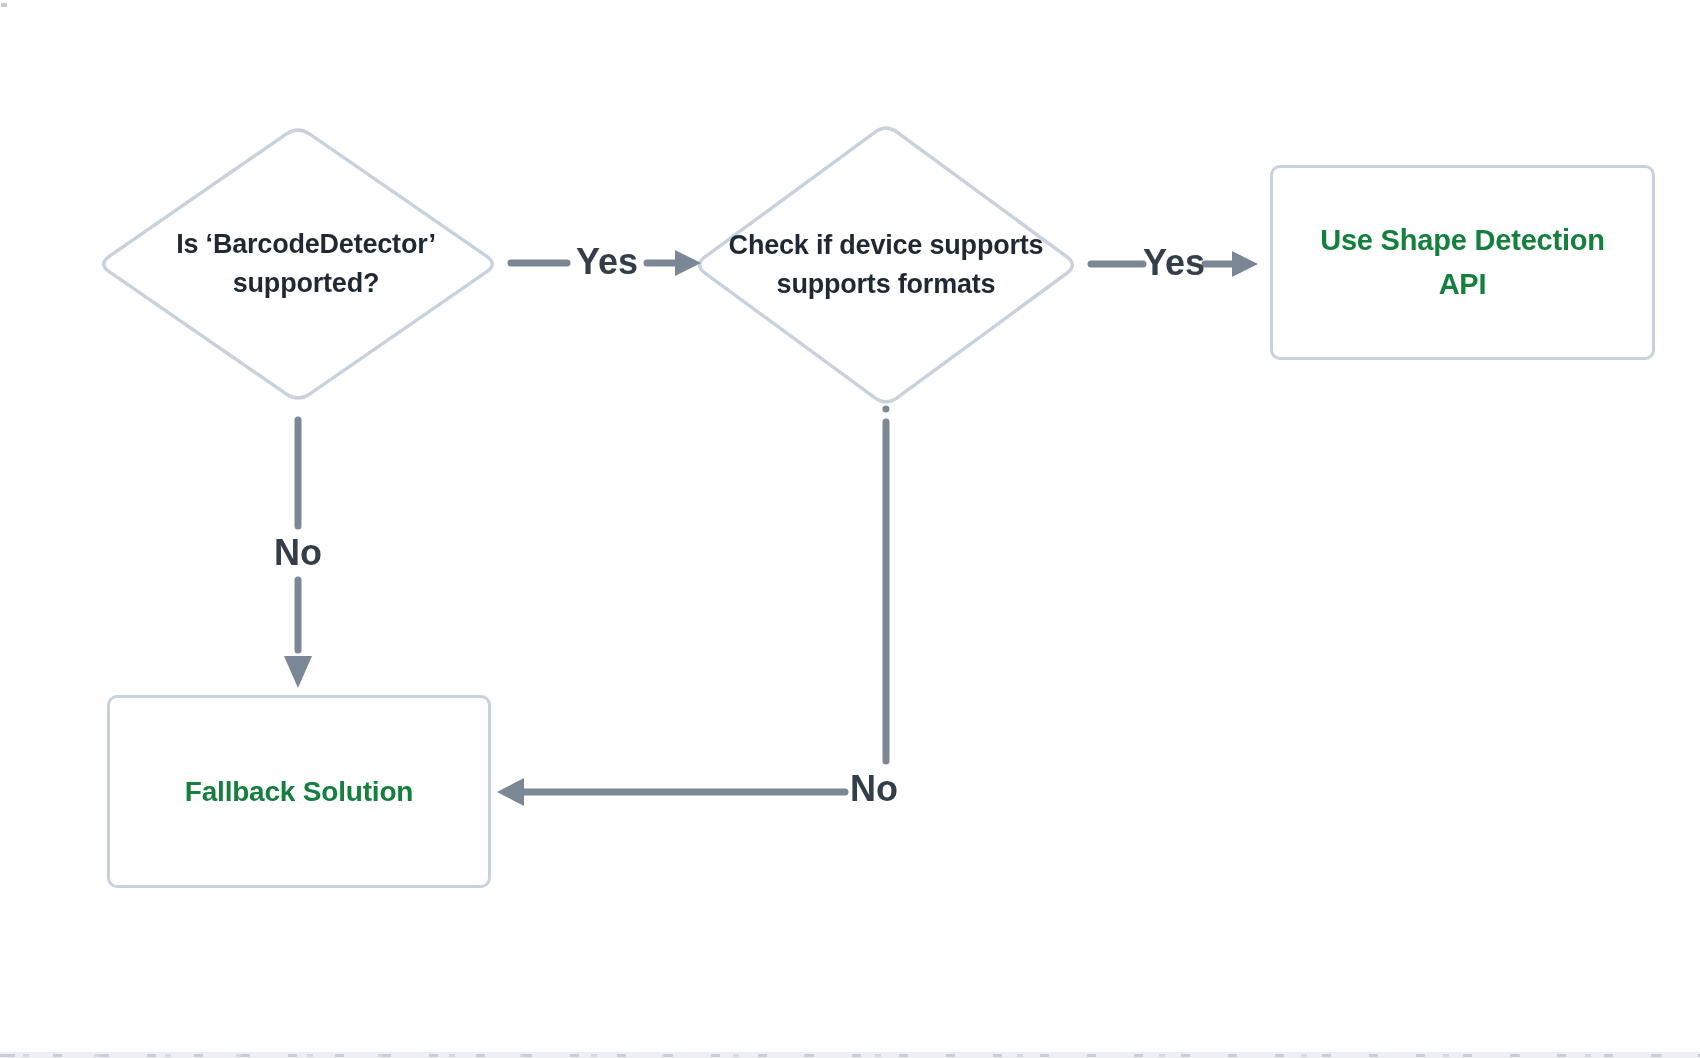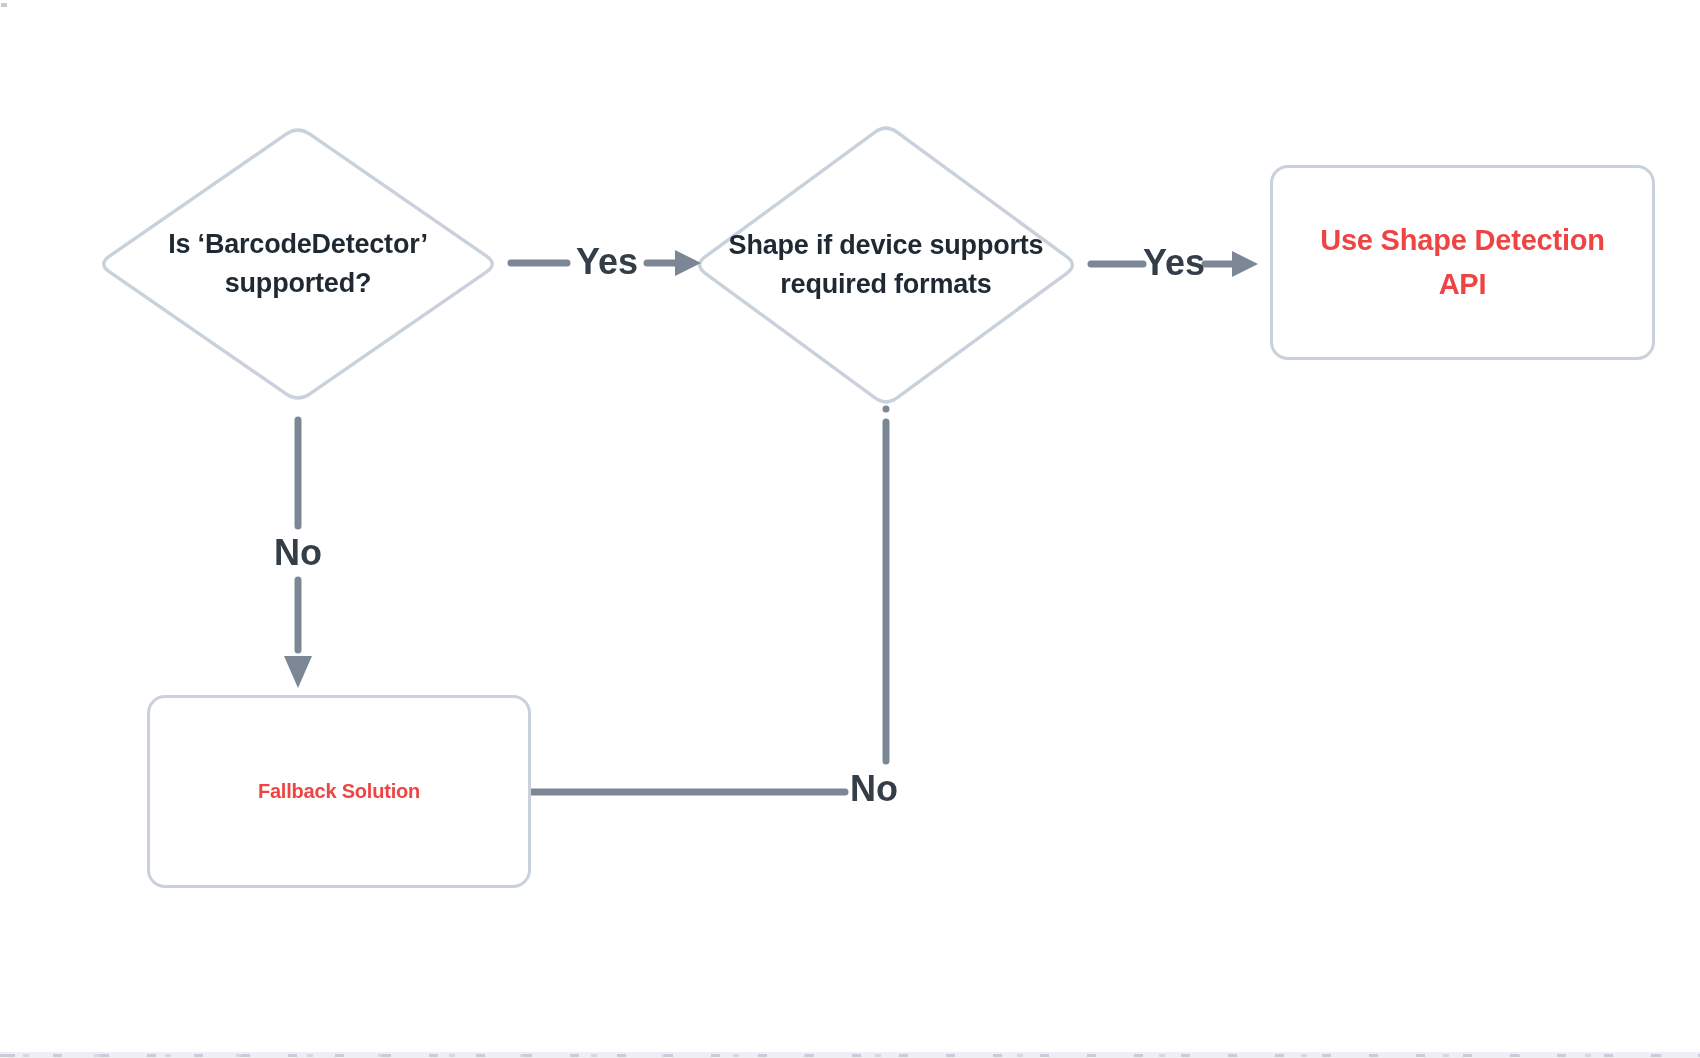--- a/index.html
+++ b/index.html
@@ -31,35 +31,35 @@
     font-size: 27px;
     font-weight: 600;
     line-height: 1.45;
     letter-spacing: -0.2px;
   }
   .rect-node {
     position: absolute;
     box-sizing: border-box;
     background: #ffffff;
     border: 3px solid #c9d2dc;
-    border-radius: 18px;
+    border-radius: 10px;
     display: flex;
     align-items: center;
     justify-content: center;
     text-align: center;
-    color: #ef4444;
+    color: #15803d;
     font-weight: 600;
     letter-spacing: -0.2px;
   }
   .rect-node .inner {
     display: inline-block;
   }
   #node-use-shape-detection { font-size: 29px; line-height: 1.5; }
   #node-use-shape-detection .inner { width: 300px; }
-  #node-fallback { font-size: 20px; margin-left: 40px; }
+  #node-fallback { font-size: 28px; }
   
   .edge-label {
     position: absolute;
     transform: translate(-50%, -50%);
     color: #333e48;
     font-size: 36px;
     font-weight: 600;
     white-space: nowrap;
   }
   
@@ -109,26 +109,26 @@
     <path d="M 298 420 V 526" stroke="#7b8794" stroke-width="7" stroke-linecap="round" fill="none"></path>
     <path d="M 298 580 V 650" stroke="#7b8794" stroke-width="7" stroke-linecap="round" fill="none"></path>
     <path d="M 298 688 L 284 656 L 312 656 Z" fill="#7b8794"></path>
 
     <circle cx="886" cy="409" r="3.5" fill="#7b8794"></circle>
     <path d="M 886 422 V 761" stroke="#7b8794" stroke-width="7" stroke-linecap="round" fill="none"></path>
     <path d="M 845 792 H 524" stroke="#7b8794" stroke-width="7" stroke-linecap="round" fill="none"></path>
     <path d="M 497 792 L 524 778 L 524 806 Z" fill="#7b8794"></path>
   </svg>
 
-  <div class="diamond-label" style="left:148px; top:214px; width:300px; height:100px;">
+  <div class="diamond-label" style="left:156px; top:214px; width:300px; height:100px;">
     <span>Is ‘BarcodeDetector’ supported?</span>
   </div>
 
   <div class="diamond-label" style="left:726px; top:215px; width:320px; height:100px;">
-    <span>Shape if device supports required formats</span>
+    <span>Check if device supports supports formats</span>
   </div>
 
   <div class="rect-node" id="node-use-shape-detection" style="left:1270px; top:165px; width:385px; height:195px;">
     <span class="inner">Use Shape Detection API</span>
   </div>
 
   <div class="rect-node" id="node-fallback" style="left:107px; top:695px; width:384px; height:193px;">
     <span class="inner">Fallback Solution</span>
   </div>
 

